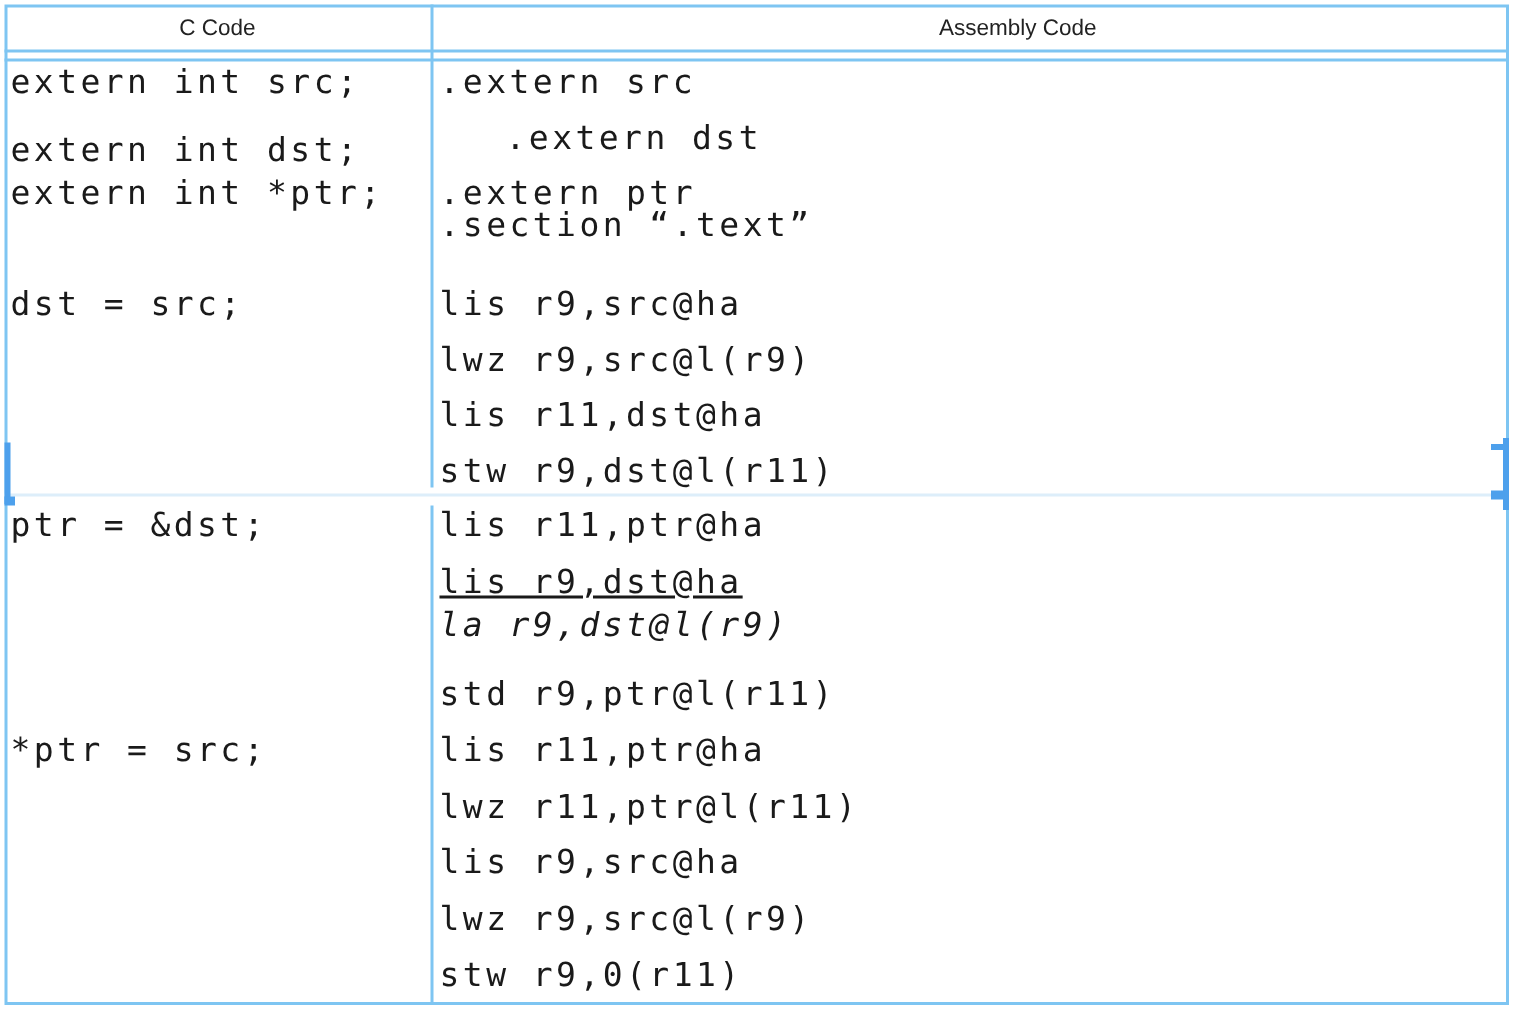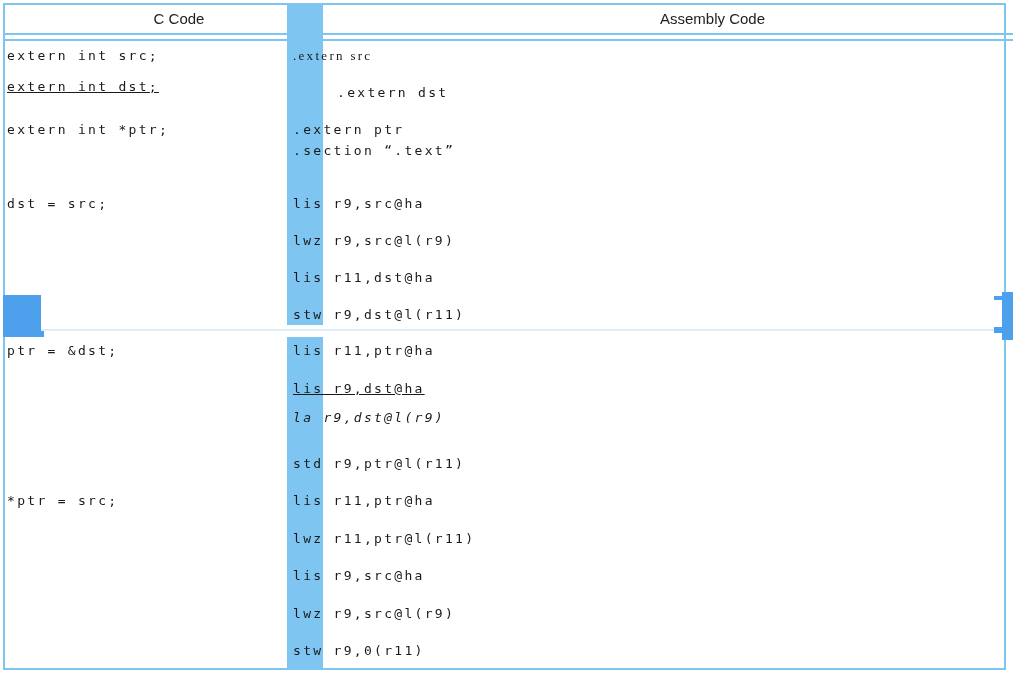--- a/index.html
+++ b/index.html
@@ -7,21 +7,21 @@
     padding: 0;
     background: #ffffff;
   }
   body {
     position: relative;
     width: 1013px;
     height: 676px;
     overflow: hidden;
     font-family: "Liberation Sans", sans-serif;
   }
-  .abs { position: absolute; padding-left: 34px; }
+  .abs { position: absolute; }
 
   
   #table-frame {
     left: 3px; top: 3px;
     width: 1003px; height: 667px;
     border: 2px solid var(--border-color, #7EC5F2);
     box-sizing: border-box;
     background: #ffffff;
   }
 
@@ -60,21 +60,21 @@
   #asm-col { left: 293px; width: 708px; }
 
   .code-line {
     position: absolute;
     left: 0;
     height: 37px;
     display: flex;
     align-items: center;
     white-space: pre;
     font-family: "DejaVu Sans Mono", "Liberation Mono", monospace;
-    font-size: 13px;
+    font-size: 22px;
     letter-spacing: 2.3px;
     color: var(--code-text, #1A1A1A);
   }
 
   
   #break-gap {
     left: 285px; top: 325px;
     width: 6px; height: 12px;
     background: #ffffff;
   }
@@ -101,28 +101,28 @@
 <div class="abs header-cell" id="header-asm">
   <span>Assembly Code</span>
 </div>
 
 <div class="abs header-rule" id="header-rule-1"></div>
 <div class="abs header-rule" id="header-rule-2"></div>
 <div class="abs" id="col-divider"></div>
 
 <div class="code-col" id="c-col">
     <div class="code-line" style="top: 37px;">extern int src;</div>
-    <div class="code-line" style="top: 68px; text-decoration: underline;">extern int dst;</div>
+    <div class="code-line" style="top: 82px;">extern int dst;</div>
     <div class="code-line" style="top: 111px;">extern int *ptr;</div>
     <div class="code-line" style="top: 185px;">dst = src;</div>
     <div class="code-line" style="top: 332px;">ptr = &amp;dst;</div>
     <div class="code-line" style="top: 482px;">*ptr = src;</div>
   </div>
 <div class="code-col" id="asm-col">
-    <div class="code-line" style="top: 37px; font-family: Liberation Serif, serif;">.extern src</div>
+    <div class="code-line" style="top: 37px;">.extern src</div>
     <div class="code-line" style="top: 74px; margin-left: 44px;">.extern dst</div>
     <div class="code-line" style="top: 111px;">.extern ptr</div>
     <div class="code-line" style="top: 132px;">.section “.text”</div>
     <div class="code-line" style="top: 185px;">lis r9,src@ha</div>
     <div class="code-line" style="top: 222px;">lwz r9,src@l(r9)</div>
     <div class="code-line" style="top: 259px;">lis r11,dst@ha</div>
     <div class="code-line" style="top: 296px;">stw r9,dst@l(r11)</div>
     <div class="code-line" style="top: 332px;">lis r11,ptr@ha</div>
     <div class="code-line" style="top: 369.5px; text-decoration: underline;">lis r9,dst@ha</div>
     <div class="code-line" style="top: 399px; font-style: italic;">la r9,dst@l(r9)</div>

